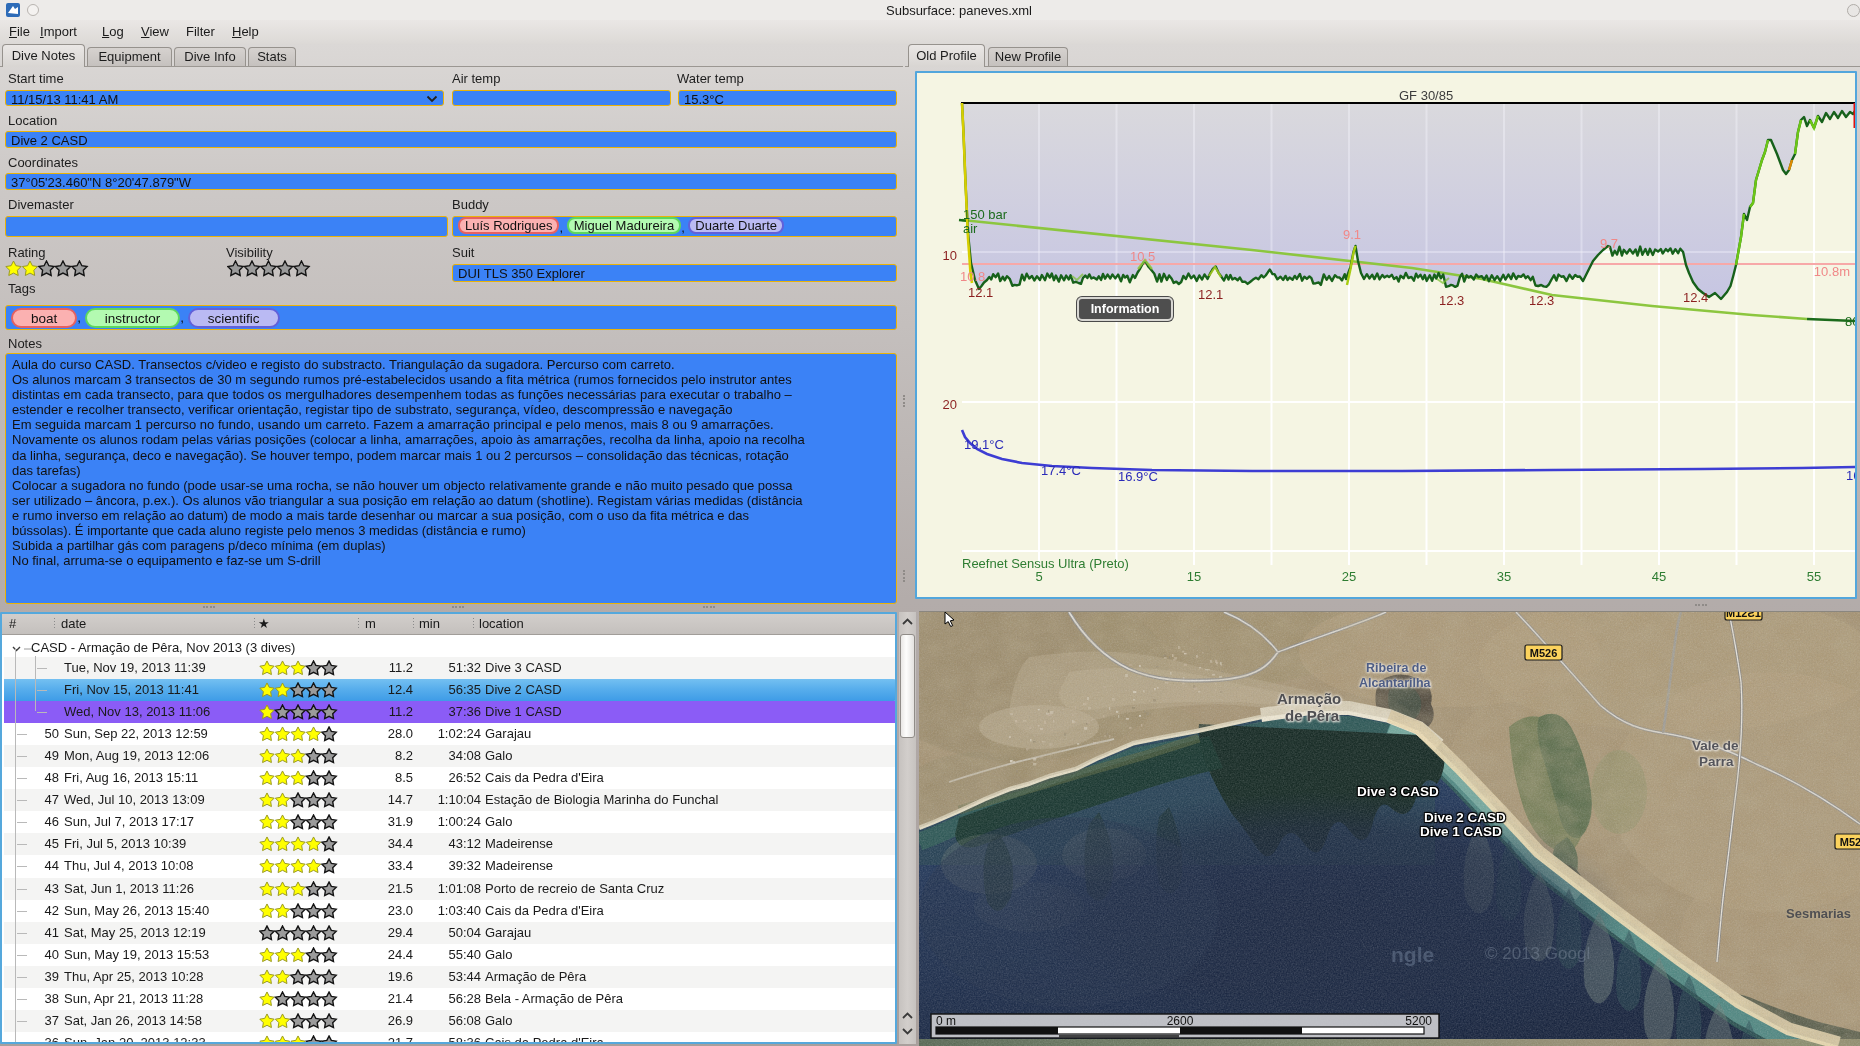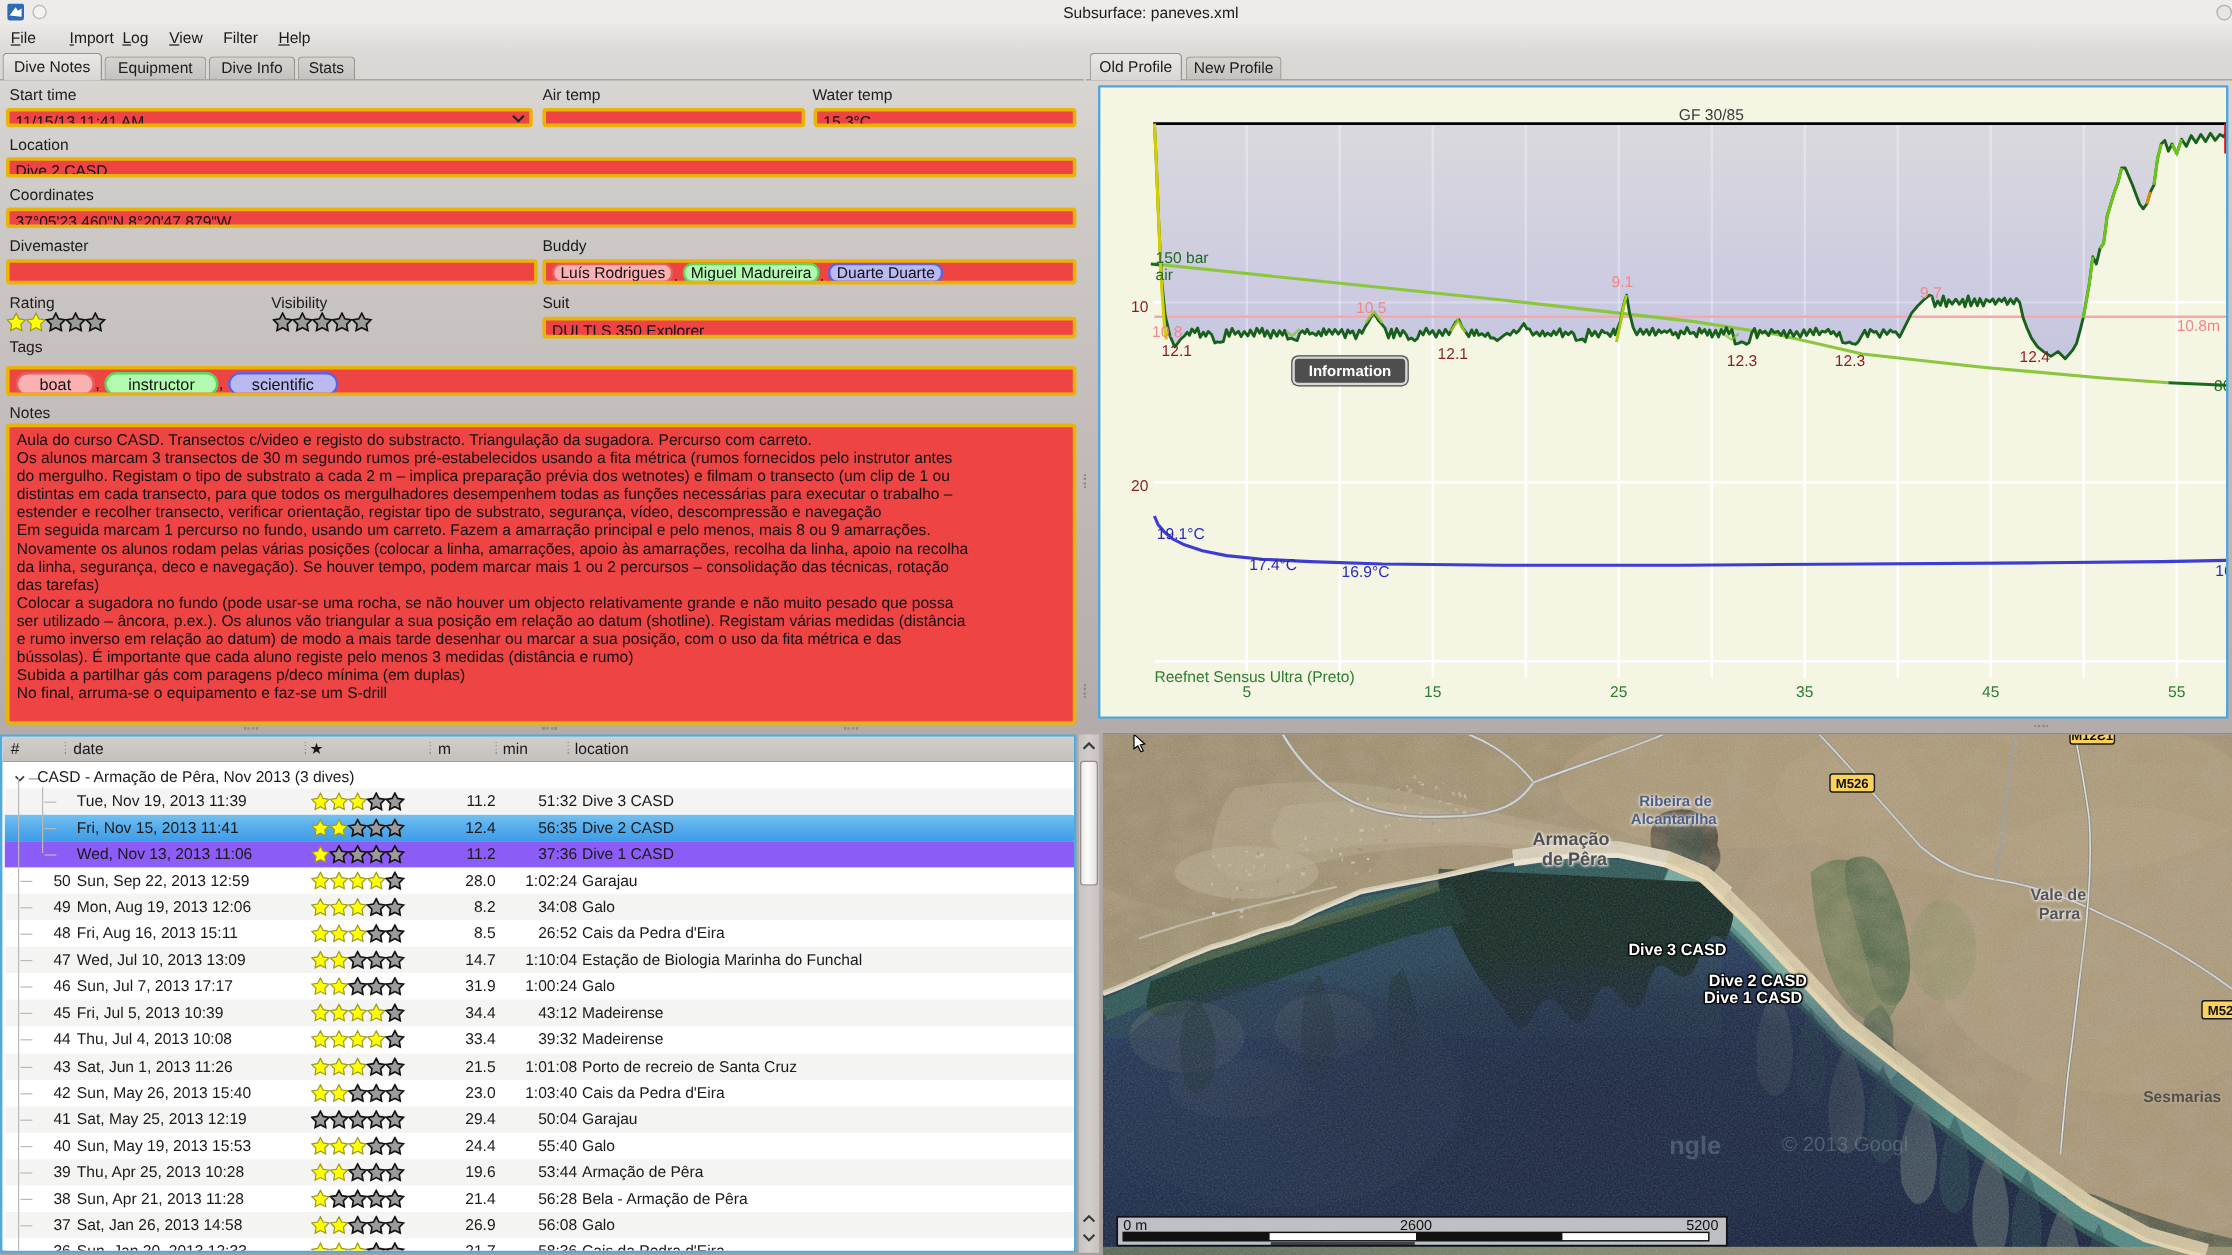--- a/index.html
+++ b/index.html
@@ -1,20 +1,20 @@
 <!DOCTYPE html>
 <html><head><meta charset="utf-8">
 <style>
 *{margin:0;padding:0;box-sizing:border-box}
 html,body{width:1860px;height:1046px;overflow:hidden}
 body{font-family:"Liberation Sans",sans-serif;font-size:13px;color:#1a1a1a;position:relative;
 background:linear-gradient(180deg,#dbd8d6 44px,#cdc9c7 180px,#b3acaa 600px,#a89f9c 1046px)}
 .abs{position:absolute}
 .lbl{position:absolute;white-space:nowrap;color:#1c1c1c}
-.field{position:absolute;background:#ef4444;border:3px solid #eab308;border-radius:3px;padding:2px 0 0 5px;white-space:nowrap;overflow:hidden;color:#111}
+.field{position:absolute;background:#3b82f6;border:1px solid #eab308;border-radius:3px;padding:2px 0 0 5px;white-space:nowrap;overflow:hidden;color:#111}
 .pill{display:inline-block;border-radius:8px;padding:0px 5px;border:2px solid;height:17px;line-height:14px;vertical-align:top;margin-top:0px}
 .pillL{height:20px;line-height:17px;border-radius:10px;padding:0 18px}
 .pr{background:#fbb1b1;border-color:#e56161}
 .pg{background:#b3fab1;border-color:#5cd75e}
 .pb{background:#babaf3;border-color:#6161da}
 .tab{position:absolute;border:1px solid #96928d;border-bottom:none;border-radius:4px 4px 0 0;text-align:center;padding-top:3px;color:#1c1c1c}
 .tabA{background:linear-gradient(#eae7e5,#d8d5d2);height:23px;top:44px;z-index:3}
 .tabI{background:linear-gradient(#d6d2cf,#c5c1be);height:19px;top:47px;padding-top:1px;z-index:1}
 .tbline{position:absolute;height:1px;background:#9b9792;z-index:0}
 .mitem{position:absolute;top:24px;white-space:nowrap}
@@ -37,21 +37,21 @@
 <svg class="abs" style="left:6px;top:3px" width="15" height="15" viewBox="0 0 15 15">
     <rect x="0" y="0" width="14" height="14" rx="2" fill="#2e6cb8"></rect>
     <path d="M2 10 L7 3 L9 6 L12 4 L12 11 Z" fill="#fff"></path>
   </svg>
 <div class="abs" style="left:27px;top:4px;width:12px;height:12px;border-radius:50%;background:#f4f2f0;border:1px solid #b8b4b0"></div>
 <div class="abs" style="left:886px;top:3px;font-size:13px">Subsurface: paneves.xml</div>
 <div class="abs" style="left:1847px;top:4px;width:13px;height:13px;border-radius:50%;background:#e8e6e4;border:1px solid #b0aca8"></div>
 
 <div class="abs" style="left:0;top:20px;width:1860px;height:24px;background:linear-gradient(#eae7e5,#dcd9d6)"></div>
 <div class="mitem" style="left:9px"><u>F</u>ile</div>
-<div class="mitem" style="left:58px"><u>I</u>mport</div>
+<div class="mitem" style="left:40px"><u>I</u>mport</div>
 <div class="mitem" style="left:102px"><u>L</u>og</div>
 <div class="mitem" style="left:141px"><u>V</u>iew</div>
 <div class="mitem" style="left:186px">Filter</div>
 <div class="mitem" style="left:232px"><u>H</u>elp</div>
 
 <div class="tbline" style="left:0;top:66px;width:903px"></div>
 <div class="tbline" style="left:905px;top:66px;width:955px"></div>
 <div class="tab tabA" style="left:2px;width:83px">Dive Notes</div>
 <div class="tab tabI" style="left:87px;width:85px">Equipment</div>
 <div class="tab tabI" style="left:174px;width:72px">Dive Info</div>
@@ -93,21 +93,20 @@
       <path d="M57.97 1.02 L60.37 5.71 L65.57 6.54 L61.85 10.27 L62.67 15.47 L57.97 13.09 L53.27 15.47 L54.09 10.27 L50.37 6.54 L55.57 5.71 Z" fill="#9b9b9b" stroke="#141414" stroke-width="1.4"></path>
       <path d="M74.46 1.02 L76.86 5.71 L82.06 6.54 L78.34 10.27 L79.16 15.47 L74.46 13.09 L69.76 15.47 L70.58 10.27 L66.86 6.54 L72.06 5.71 Z" fill="#9b9b9b" stroke="#141414" stroke-width="1.4"></path>
     </svg></div>
 <div class="field" style="left:452px;top:264px;width:445px;height:18px;padding-top:1px">DUI TLS 350 Explorer</div>
 <div class="lbl" style="left:8px;top:281px">Tags</div>
 <div class="field" style="left:5px;top:305px;width:892px;height:25px;padding-top:2px;line-height:19px;font-size:13.5px"><span class="pill pillL pr">boat</span>, <span class="pill pillL pg">instructor</span>, <span class="pill pillL pb">scientific</span></div>
 <div class="lbl" style="left:8px;top:336px">Notes</div>
 <div class="field" style="left:5px;top:353px;width:892px;height:251px;padding:3px 0 0 6px;line-height:15.1px;white-space:normal" id="notes">
     <div style="white-space:nowrap">Aula do curso CASD. Transectos c/video e registo do substracto. Triangulação da sugadora. Percurso com carreto.</div>
     <div style="white-space:nowrap">Os alunos marcam 3 transectos de 30 m segundo rumos pré-estabelecidos usando a fita métrica (rumos fornecidos pelo instrutor antes</div>
-    <div style="white-space:nowrap">do mergulho. Registam o tipo de substrato a cada 2 m – implica preparação prévia dos wetnotes) e filmam o transecto (um clip de 1 ou</div>
     <div style="white-space:nowrap">distintas em cada transecto, para que todos os mergulhadores desempenhem todas as funções necessárias para executar o trabalho –</div>
     <div style="white-space:nowrap">estender e recolher transecto, verificar orientação, registar tipo de substrato, segurança, vídeo, descompressão e navegação</div>
     <div style="white-space:nowrap">Em seguida marcam 1 percurso no fundo, usando um carreto. Fazem a amarração principal e pelo menos, mais 8 ou 9 amarrações.</div>
     <div style="white-space:nowrap">Novamente os alunos rodam pelas várias posições (colocar a linha, amarrações, apoio às amarrações, recolha da linha, apoio na recolha</div>
     <div style="white-space:nowrap">da linha, segurança, deco e navegação). Se houver tempo, podem marcar mais 1 ou 2 percursos – consolidação das técnicas, rotação</div>
     <div style="white-space:nowrap">das tarefas)</div>
     <div style="white-space:nowrap">Colocar a sugadora no fundo (pode usar-se uma rocha, se não houver um objecto relativamente grande e não muito pesado que possa</div>
     <div style="white-space:nowrap">ser utilizado – âncora, p.ex.). Os alunos vão triangular a sua posição em relação ao datum (shotline). Registam várias medidas (distância</div>
     <div style="white-space:nowrap">e rumo inverso em relação ao datum) de modo a mais tarde desenhar ou marcar a sua posição, com o uso da fita métrica e das</div>
     <div style="white-space:nowrap">bússolas). É importante que cada aluno registe pelo menos 3 medidas (distância e rumo)</div>

